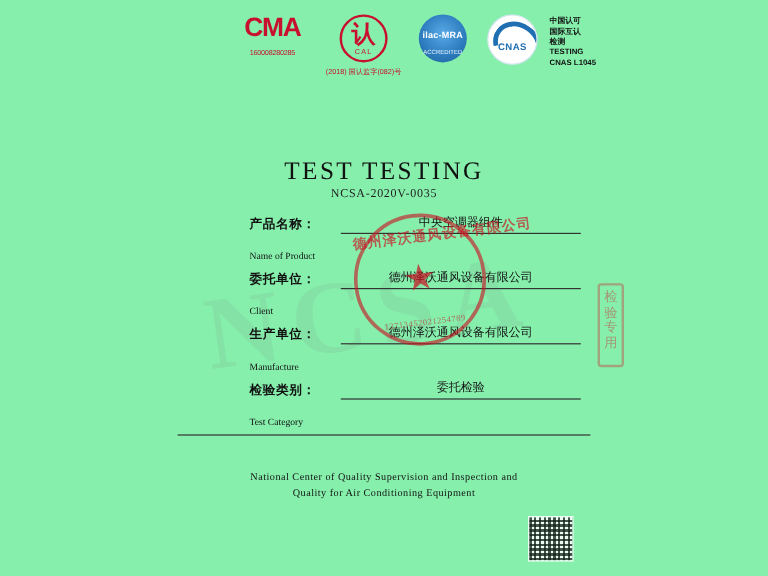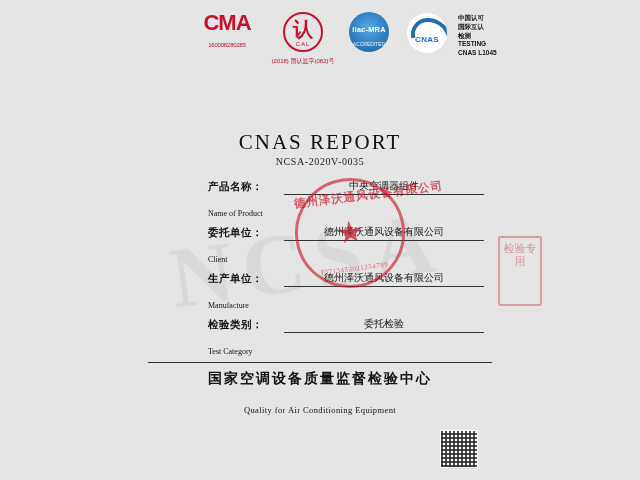--- a/index.html
+++ b/index.html
@@ -14,21 +14,21 @@
     color: #1a1a1a;
     overflow: hidden;
     position: relative;
   }
 
   .page {
     position: absolute;
     left: 0; top: 0;
     width: 640px;
     height: 480px;
-    background: #e5e5e5;
+    background: #86efac;
   }
 
   
   .marks {
     position: absolute;
     left: 190px;
     top: 12px;
     width: 330px;
     height: 62px;
     display: flex;
@@ -367,21 +367,21 @@
     color: rgba(200,20,35,0.6);
     letter-spacing: 0.5px;
     white-space: nowrap;
   }
 
   
   .side-stamp {
     position: absolute;
     left: 498px;
     top: 236px;
-    width: 44px;
+    width: 22px;
     height: 70px;
     border: 2px solid rgba(205,40,50,0.38);
     border-radius: 3px;
     color: rgba(205,40,50,0.45);
     font-family: "Liberation Serif", serif;
     font-size: 11px;
     line-height: 1.15;
     text-align: center;
     padding-top: 4px;
     box-sizing: border-box;
@@ -442,21 +442,21 @@
       <div>国际互认</div>
       <div>检测</div>
       <div>TESTING</div>
       <div>CNAS L1045</div>
     </div>
 
   </div>
 
   <div class="watermark">NCSA</div>
 
-  <div class="title-en">CNAS REPORT</div>
+  <div class="title-en">TEST TESTING</div>
   <div class="report-no">NCSA-2020V-0035</div>
 
   <div class="fields">
 
     <div class="field">
       <div class="labels">
         <div class="lab-cn">产品名称：</div>
         <div class="lab-en">Name of Product</div>
       </div>
       <div class="value-wrap">
@@ -502,18 +502,18 @@
 
   <div class="seal">
     <div class="arc-top">德州泽沃通风设备有限公司</div>
     <div class="star">★</div>
     <div class="arc-bottom">13713452021254789</div>
   </div>
 
   <div class="side-stamp">检验专用</div>
 
   <div class="footer-sep"></div>
-  <div class="org-cn">国家空调设备质量监督检验中心</div>
+  <div class="org-en1">National Center of Quality Supervision and Inspection and</div>
   <div class="org-en2">Quality for Air Conditioning Equipment</div>
 
   <div class="qr"></div>
 
 </div>
 
 </body></html>

